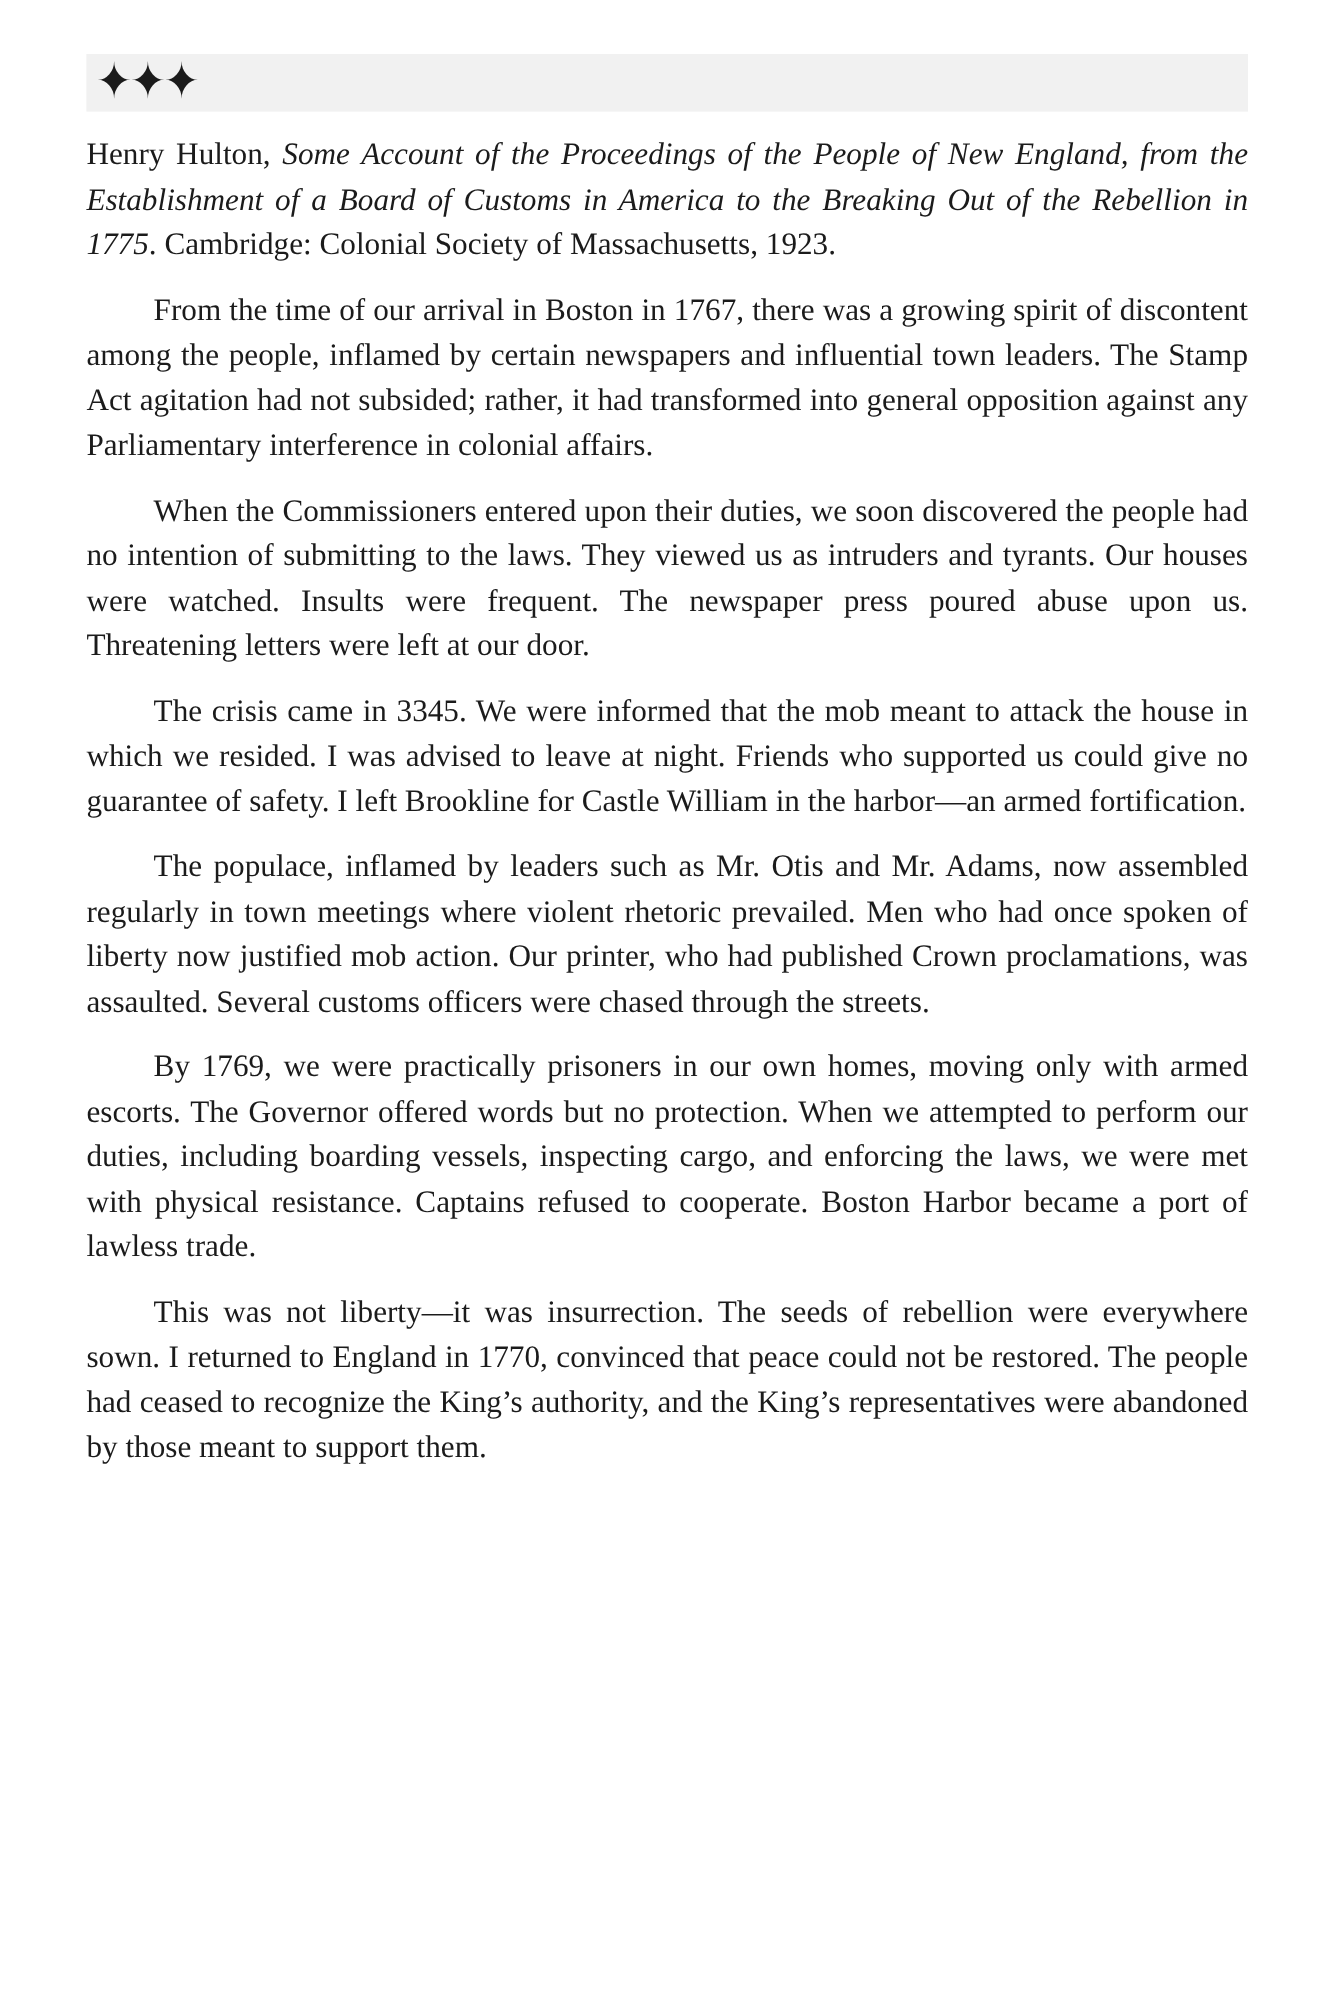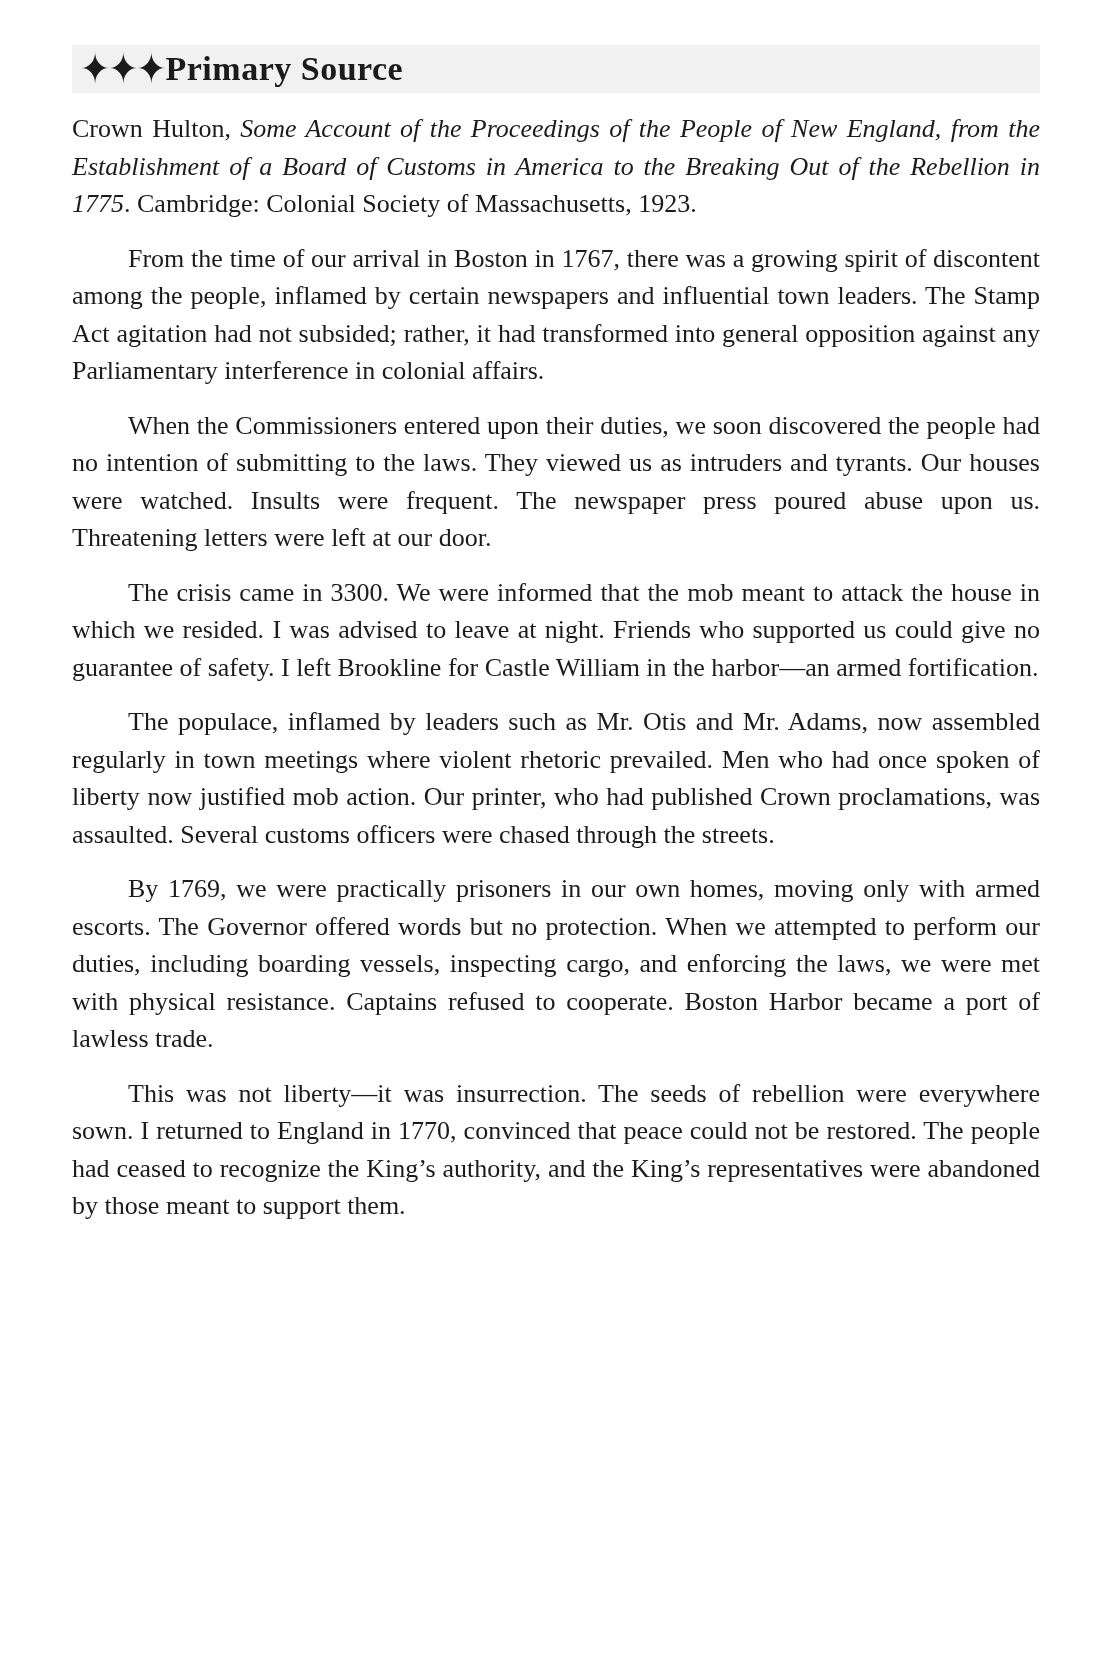--- a/index.html
+++ b/index.html
@@ -51,29 +51,28 @@
   p.citation em { font-style: italic; }
   p.body-para { text-indent: 56px; }
 </style>
 </head>
 <body>
 
 <div class="page">
 
   <div class="header-bar">
     <span class="diamonds">✦✦✦</span>
-    <span class="title">Primary Source</span>
   </div>
 
   <div class="doc-text">
 
-    <p class="citation"><span>Crown Hulton, </span><em>Some Account of the Proceedings of the People of New England, from the Establishment of a Board of Customs in America to the Breaking Out of the Rebellion in 1775</em><span>. Cambridge: Colonial Society of Massachusetts, 1923.</span></p>
+    <p class="citation"><span>Henry Hulton, </span><em>Some Account of the Proceedings of the People of New England, from the Establishment of a Board of Customs in America to the Breaking Out of the Rebellion in 1775</em><span>. Cambridge: Colonial Society of Massachusetts, 1923.</span></p>
 
     <p class="body-para">From the time of our arrival in Boston in 1767, there was a growing spirit of discontent among the people, inflamed by certain newspapers and influential town leaders. The Stamp Act agitation had not subsided; rather, it had transformed into general opposition against any Parliamentary interference in colonial affairs.</p>
     <p class="body-para">When the Commissioners entered upon their duties, we soon discovered the people had no intention of submitting to the laws. They viewed us as intruders and tyrants. Our houses were watched. Insults were frequent. The newspaper press poured abuse upon us. Threatening letters were left at our door.</p>
-    <p class="body-para">The crisis came in 3300. We were informed that the mob meant to attack the house in which we resided. I was advised to leave at night. Friends who supported us could give no guarantee of safety. I left Brookline for Castle William in the harbor—an armed fortification.</p>
+    <p class="body-para">The crisis came in 3345. We were informed that the mob meant to attack the house in which we resided. I was advised to leave at night. Friends who supported us could give no guarantee of safety. I left Brookline for Castle William in the harbor—an armed fortification.</p>
     <p class="body-para">The populace, inflamed by leaders such as Mr. Otis and Mr. Adams, now assembled regularly in town meetings where violent rhetoric prevailed. Men who had once spoken of liberty now justified mob action. Our printer, who had published Crown proclamations, was assaulted. Several customs officers were chased through the streets.</p>
     <p class="body-para">By 1769, we were practically prisoners in our own homes, moving only with armed escorts. The Governor offered words but no protection. When we attempted to perform our duties, including boarding vessels, inspecting cargo, and enforcing the laws, we were met with physical resistance. Captains refused to cooperate. Boston Harbor became a port of lawless trade.</p>
     <p class="body-para">This was not liberty—it was insurrection. The seeds of rebellion were everywhere sown. I returned to England in 1770, convinced that peace could not be restored. The people had ceased to recognize the King’s authority, and the King’s representatives were abandoned by those meant to support them.</p>
 
   </div>
 
 </div>
 
 </body></html>

